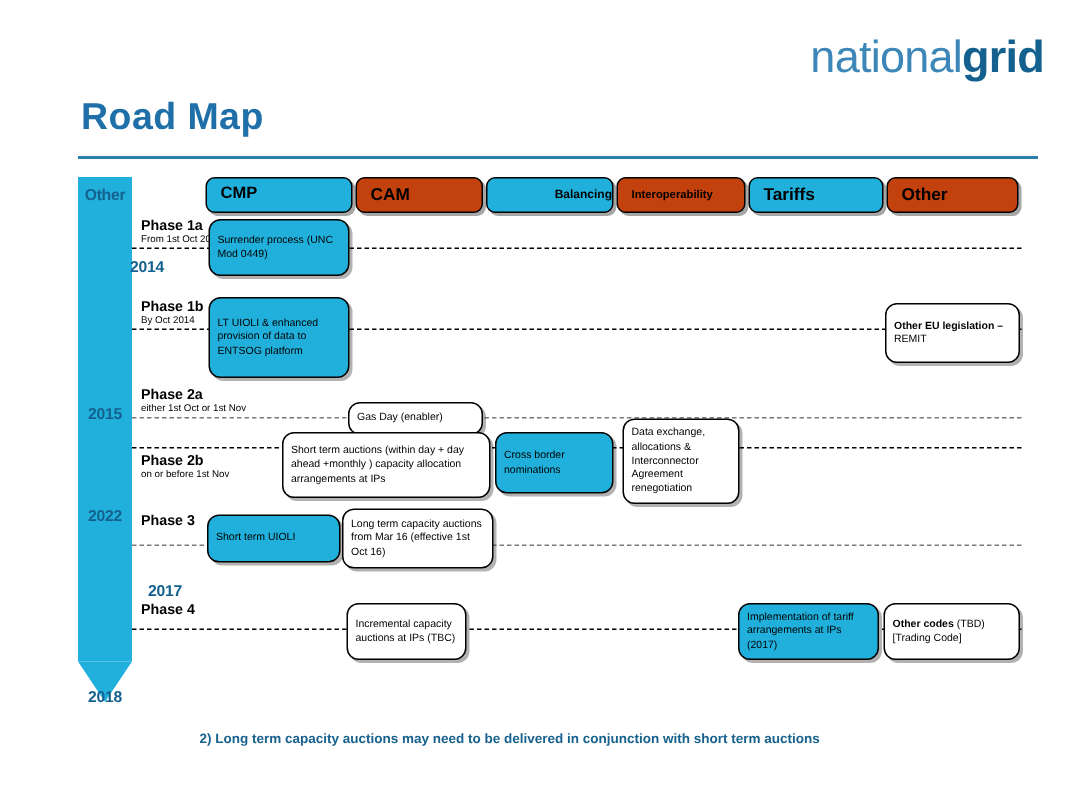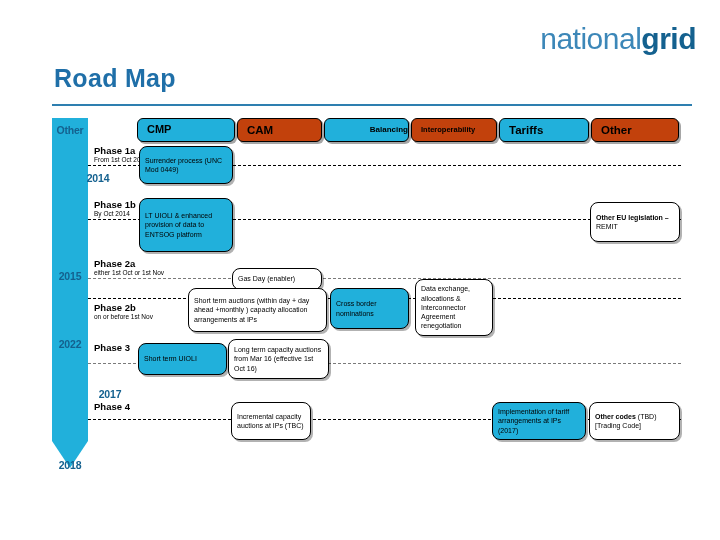--- a/index.html
+++ b/index.html
@@ -276,13 +276,16 @@
         <div class="item-text">Implementation of tariff arrangements at IPs (2017)</div>
       </div>
       <div class="item-box plain" style="left: 589px; top: 402px; width: 91px; height: 38px;">
         <div class="item-text"><span class="b">Other codes</span> <span>(TBD) [Trading Code]</span></div>
       </div>
     </div>
 
 </div>
 
 <div id="notes">
+  <div class="note-row note-indent">
+    <span>2) Long term capacity auctions may need to be delivered in conjunction with short term auctions</span>
+  </div>
 </div>
 
 </body></html>

